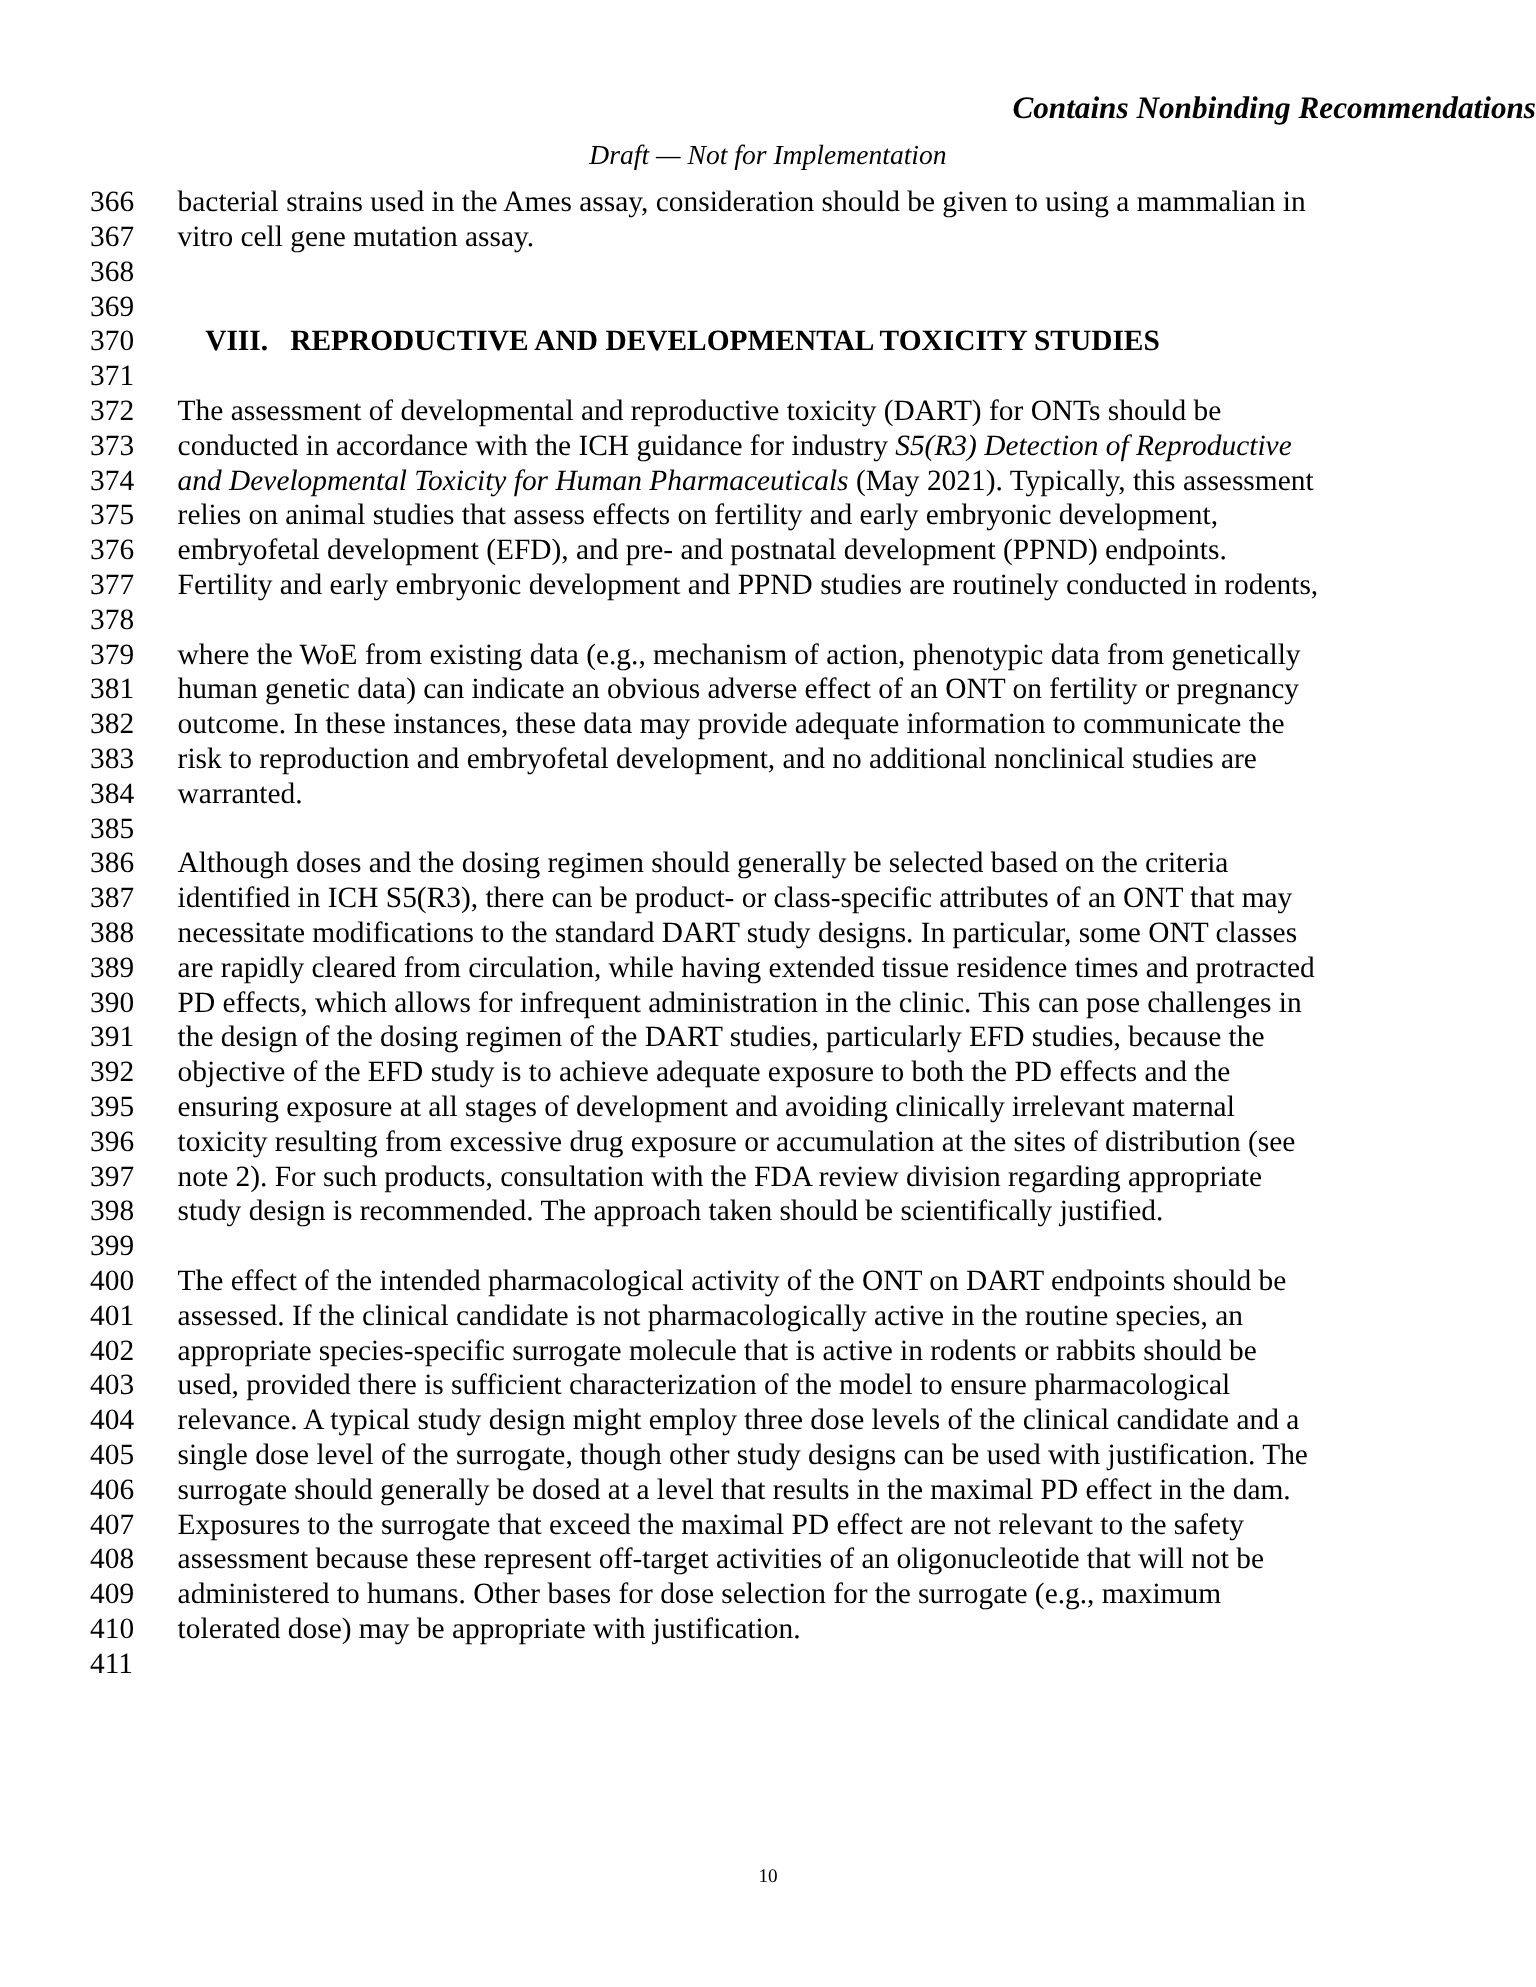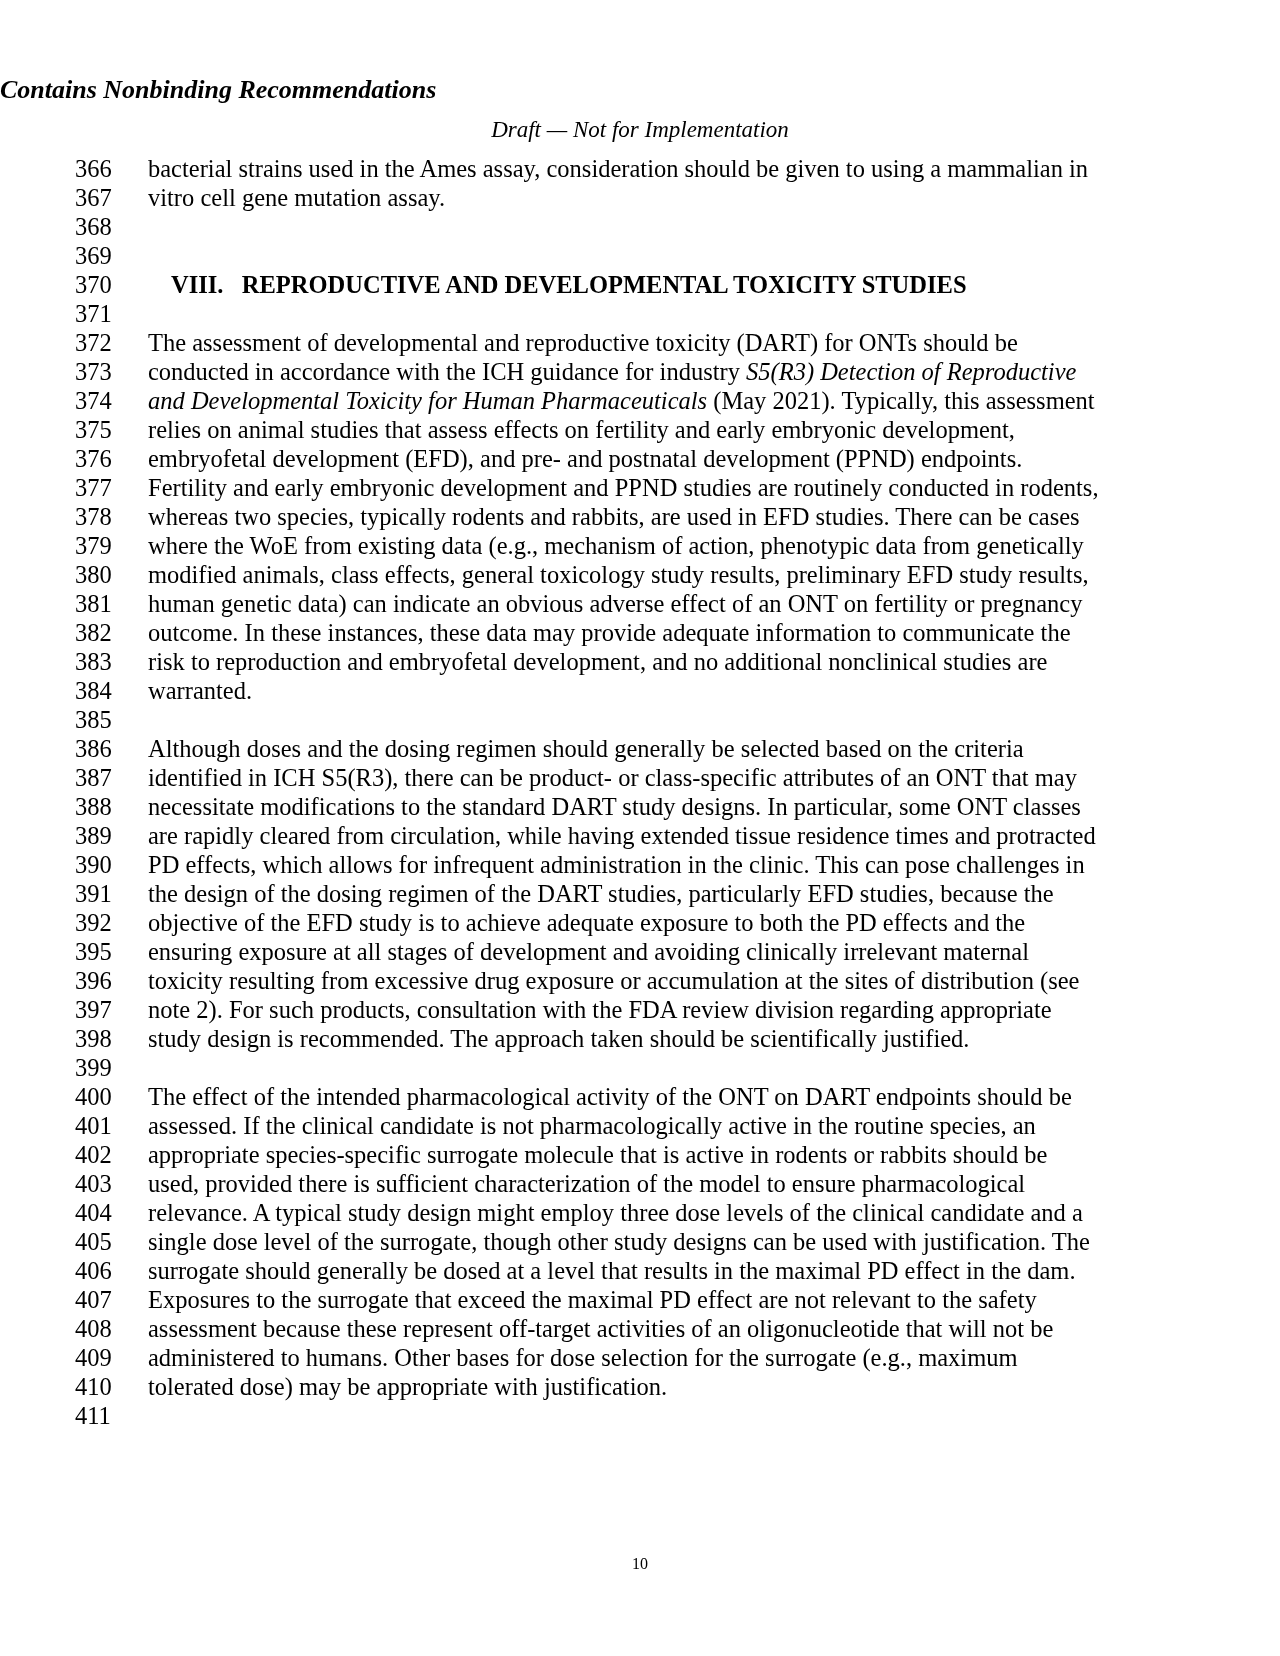--- a/index.html
+++ b/index.html
@@ -14,21 +14,21 @@
     background: #ffffff;
     color: #000000;
     font-family: "Liberation Serif", serif;
     overflow: hidden;
   }
   .doc-title {
     position: absolute;
     top: 76px;
     left: 0;
     right: 0;
-    text-align: left;
+    text-align: right;
     font-size: 26px;
     font-weight: bold;
     font-style: italic;
     line-height: 28px;
   }
   .doc-subtitle {
     position: absolute;
     top: 117px;
     left: 0;
     right: 0;
@@ -134,32 +134,27 @@
     <span class="line-text"><span>embryofetal development (EFD), and pre- and postnatal development (PPND) endpoints.</span></span>
   </div>
 
   <div class="line">
     <span class="line-num">377</span>
     <span class="line-text"><span>Fertility and early embryonic development and PPND studies are routinely conducted in rodents,</span></span>
   </div>
 
   <div class="line">
     <span class="line-num">378</span>
-    <span class="line-text"><span>whereas two species, typically rodents and rabbits, are used in EFD studies. There can be cases</span></span>
   </div>
 
   <div class="line">
     <span class="line-num">379</span>
     <span class="line-text"><span>where the WoE from existing data (e.g., mechanism of action, phenotypic data from genetically</span></span>
   </div>
 
-  <div class="line">
-    <span class="line-num">380</span>
-    <span class="line-text"><span>modified animals, class effects, general toxicology study results, preliminary EFD study results,</span></span>
-  </div>
 
   <div class="line">
     <span class="line-num">381</span>
     <span class="line-text"><span>human genetic data) can indicate an obvious adverse effect of an ONT on fertility or pregnancy</span></span>
   </div>
 
   <div class="line">
     <span class="line-num">382</span>
     <span class="line-text"><span>outcome. In these instances, these data may provide adequate information to communicate the</span></span>
   </div>

